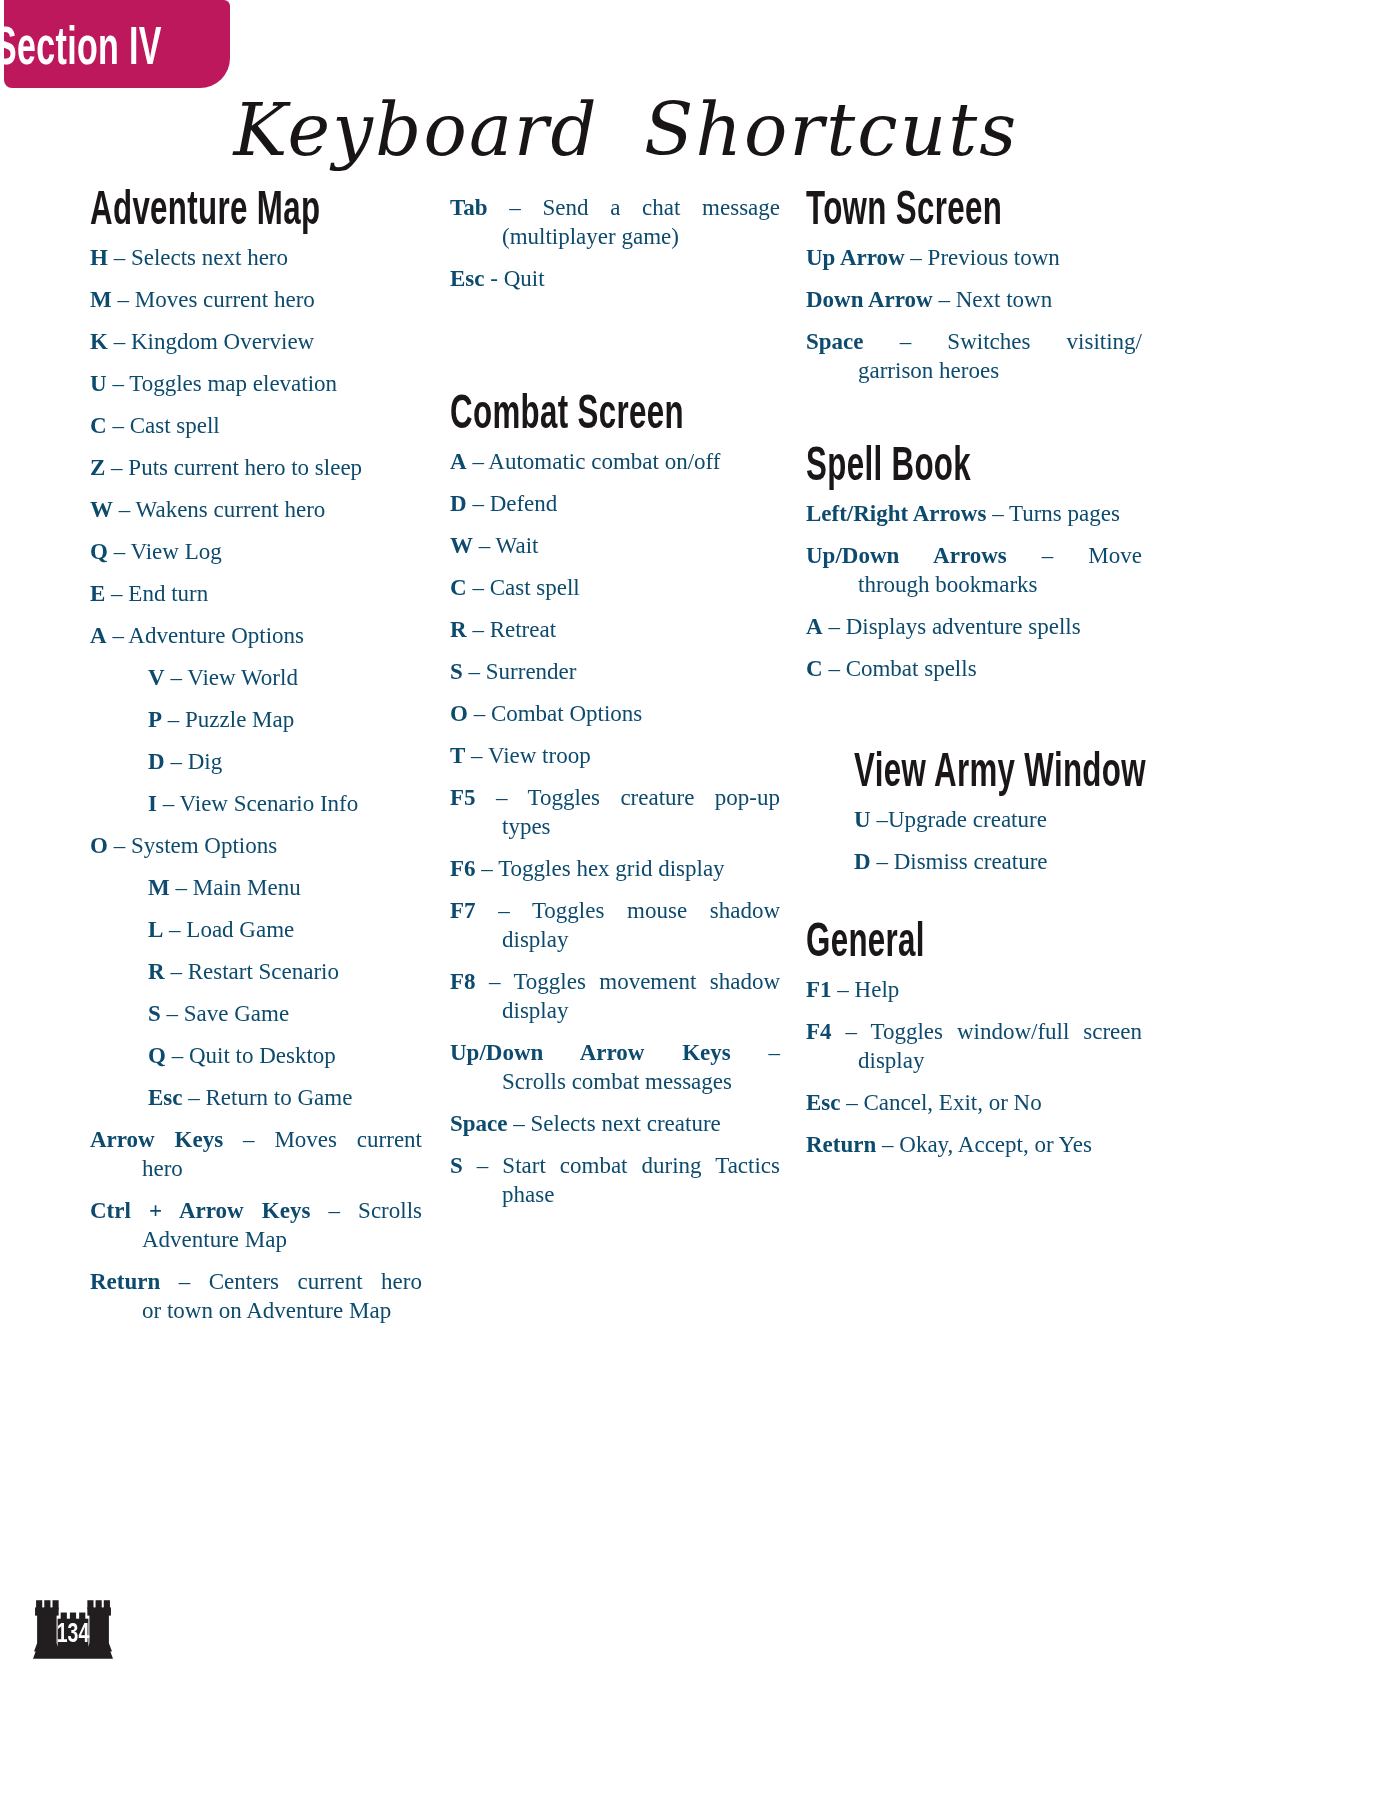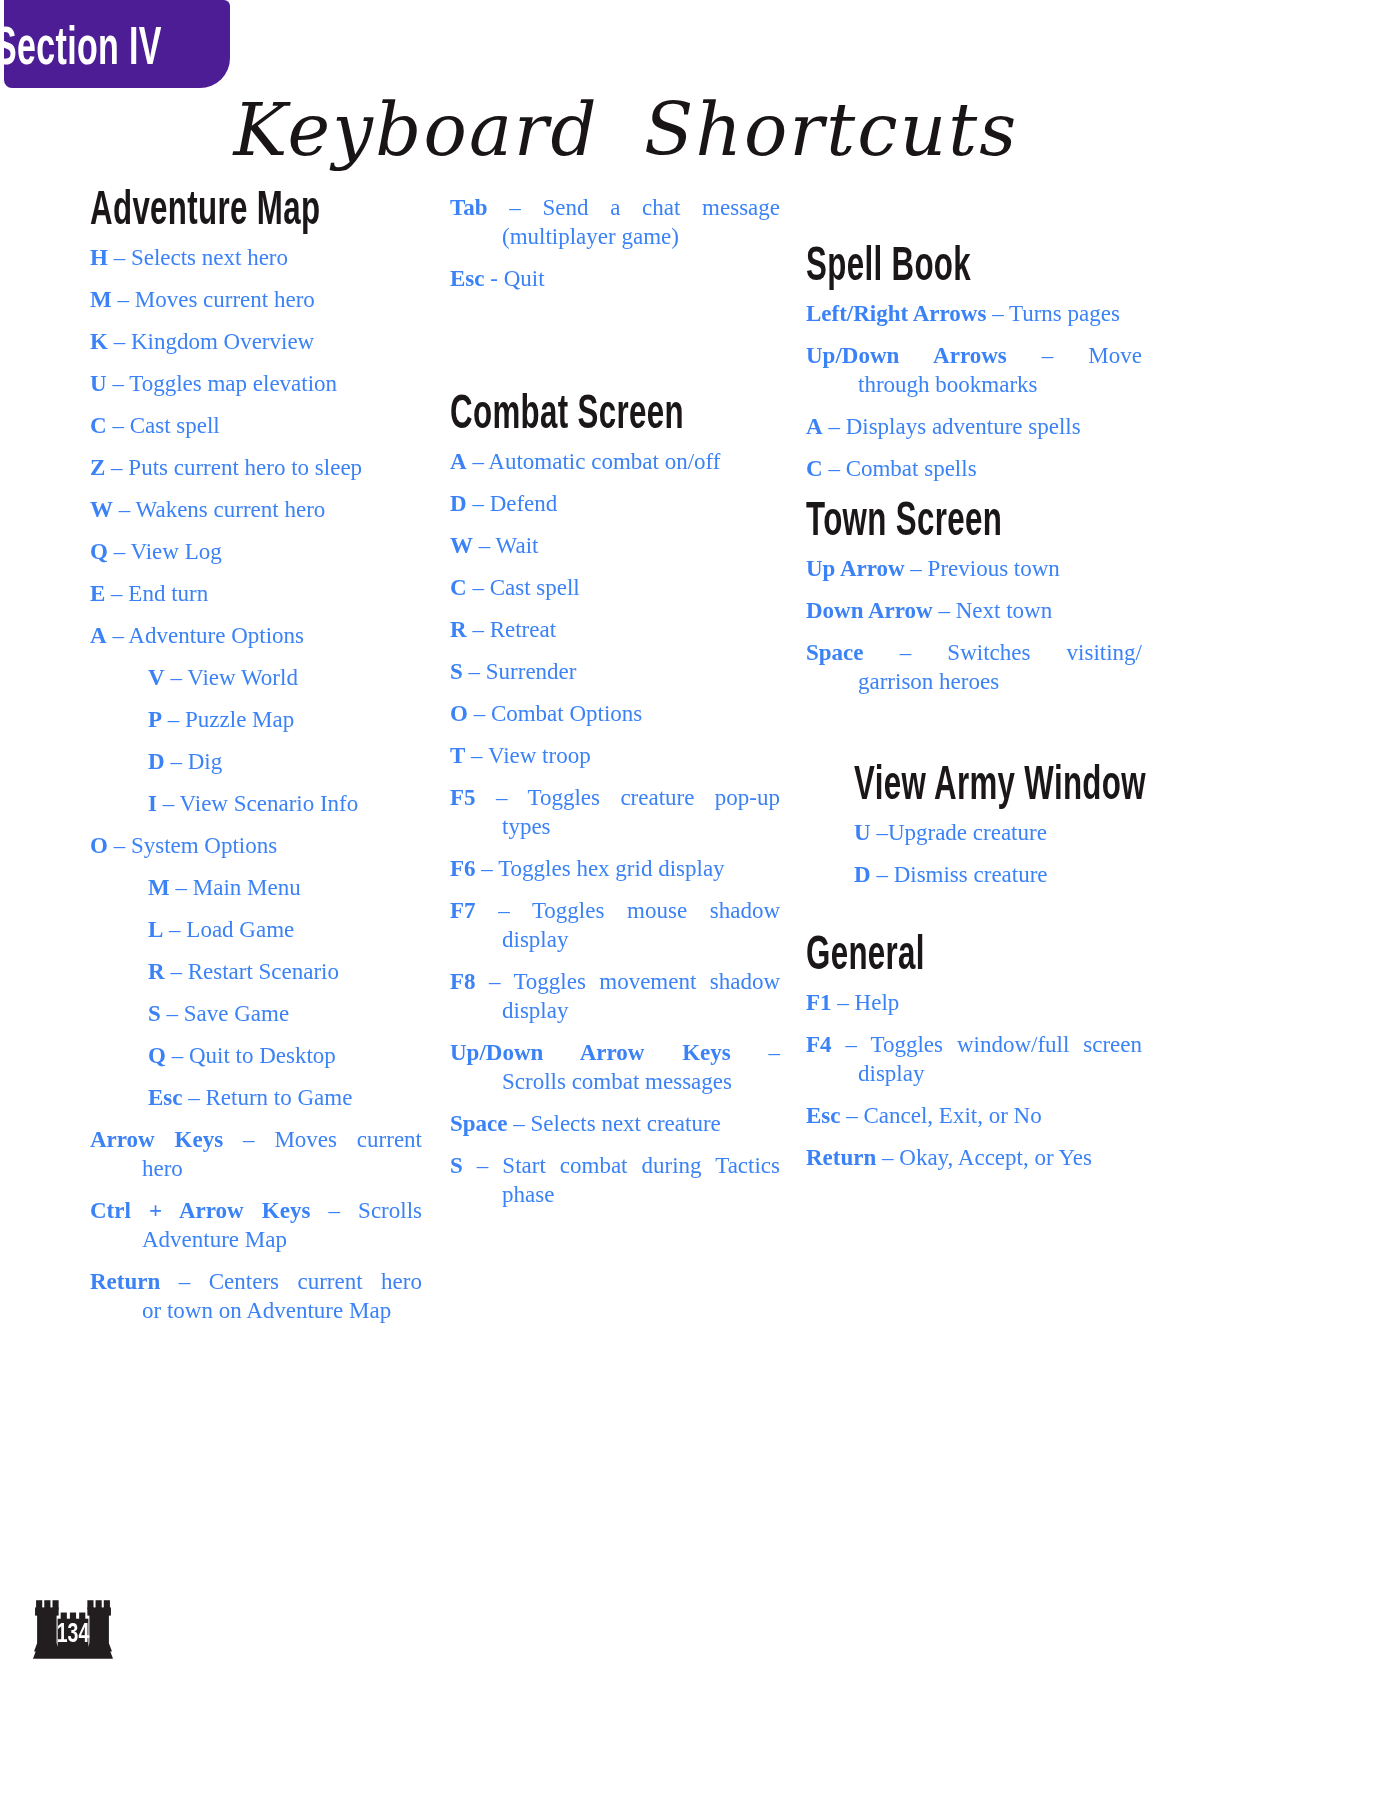--- a/index.html
+++ b/index.html
@@ -4,21 +4,21 @@
 <style>
   html,body { margin:0; padding:0; background:#ffffff; }
   .page {
     position:relative; width:1400px; height:1800px; background:#ffffff;
     font-family:"Liberation Serif", serif; color:#1d191a; overflow:hidden;
   }
 
   
   .banner {
     position:absolute; left:4px; top:0; width:226px; height:88px;
-    background:#4c1d95; border-radius:0 6px 30px 8px;
+    background:#be185d; border-radius:0 6px 30px 8px;
     display:flex; align-items:center; justify-content:center;
   }
   .banner .cond { color:#ffffff; font-size:50px; line-height:50px; padding-top:6px; }
 
   
   .cond {
     display:inline-block;
     font-family:"Liberation Sans", sans-serif;
     font-weight:700;
     transform:scale(0.68,1.06);
@@ -49,21 +49,21 @@
   .sec-c2-s2 { margin-top:64px;margin-left:48px; }
   .sec-c2-s3 { margin-top:41px; }
 
   .sec-heading { margin:0 0 10px 0; height:48px; font-size:46px; line-height:46px; color:#1b1718; }
 
   
   .entry {
     margin:0 0 13px 0;
     font-size:23px; line-height:29px;
     padding-left:52px; text-indent:-52px;
-    color:#3b82f6;
+    color:#0c4a6e;
   }
   .entry .l1 { display:block; }
   .entry.two .l1 { text-align:justify; text-align-last:justify; }
   .entry .l2 { display:block; text-indent:0; }
   .entry.ind { margin-left:58px; }
   .key { font-weight:700; }
 
   
   .pagenum { position:absolute; left:33px; top:1600px; width:80px; height:62px; }
   .pagenum svg { display:block; }
@@ -224,47 +224,47 @@
           <p class="entry">
             <span class="l1"><b class="key">Space</b><span> – Selects next creature</span></span>
           </p>
           <p class="entry two">
             <span class="l1"><b class="key">S</b><span> – Start combat during Tactics</span></span>
             <span class="l2">phase</span>
           </p>
         </section>
       </div>
       <div class="col col-2">
+        <section class="sec sec-c2-s0">
+          <h2 class="sec-heading"><span class="cond">Town Screen</span></h2>
+          <p class="entry">
+            <span class="l1"><b class="key">Up Arrow</b><span> – Previous town</span></span>
+          </p>
+          <p class="entry">
+            <span class="l1"><b class="key">Down Arrow</b><span> – Next town</span></span>
+          </p>
+          <p class="entry two">
+            <span class="l1"><b class="key">Space</b><span> – Switches visiting/</span></span>
+            <span class="l2">garrison heroes</span>
+          </p>
+        </section>
         <section class="sec sec-c2-s1">
           <h2 class="sec-heading"><span class="cond">Spell Book</span></h2>
           <p class="entry">
             <span class="l1"><b class="key">Left/Right Arrows</b><span> – Turns pages</span></span>
           </p>
           <p class="entry two">
             <span class="l1"><b class="key">Up/Down Arrows</b><span> – Move</span></span>
             <span class="l2">through bookmarks</span>
           </p>
           <p class="entry">
             <span class="l1"><b class="key">A</b><span> – Displays adventure spells</span></span>
           </p>
           <p class="entry">
             <span class="l1"><b class="key">C</b><span> – Combat spells</span></span>
-          </p>
-        </section>
-        <section class="sec sec-c2-s0">
-          <h2 class="sec-heading"><span class="cond">Town Screen</span></h2>
-          <p class="entry">
-            <span class="l1"><b class="key">Up Arrow</b><span> – Previous town</span></span>
-          </p>
-          <p class="entry">
-            <span class="l1"><b class="key">Down Arrow</b><span> – Next town</span></span>
-          </p>
-          <p class="entry two">
-            <span class="l1"><b class="key">Space</b><span> – Switches visiting/</span></span>
-            <span class="l2">garrison heroes</span>
           </p>
         </section>
         <section class="sec sec-c2-s2">
           <h2 class="sec-heading"><span class="cond">View Army Window</span></h2>
           <p class="entry">
             <span class="l1"><b class="key">U</b><span> –Upgrade creature</span></span>
           </p>
           <p class="entry">
             <span class="l1"><b class="key">D</b><span> – Dismiss creature</span></span>
           </p>

